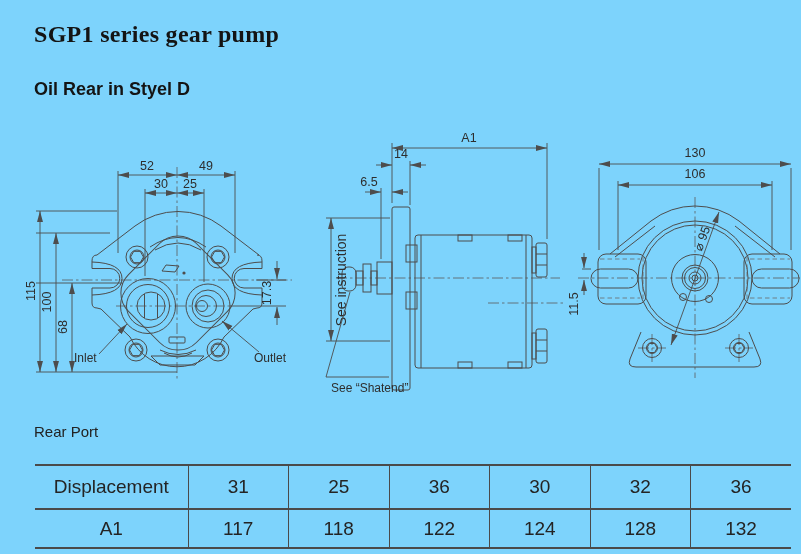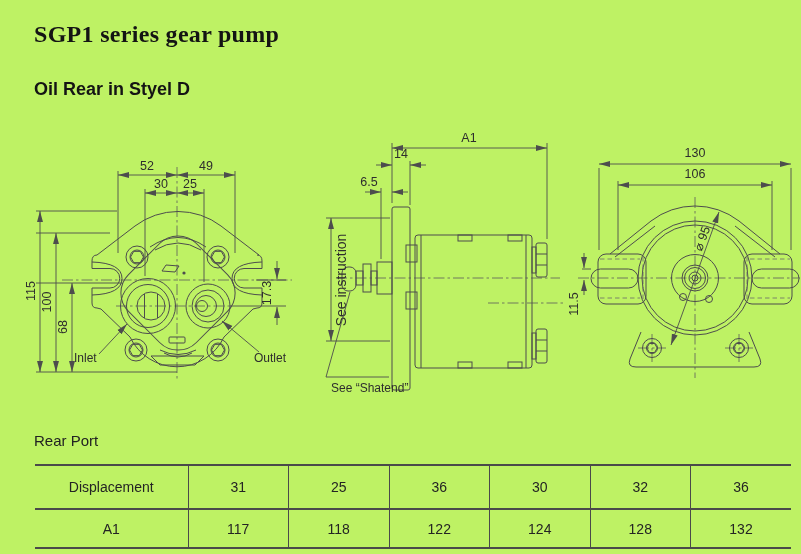--- a/index.html
+++ b/index.html
@@ -1,31 +1,31 @@
 <!DOCTYPE html>
 <html><head>
 <meta charset="utf-8">
 <style>
   html,body{margin:0;padding:0;background:#fff;}
-  .page{position:relative;width:801px;height:554px;background:#bef264;overflow:hidden;
+  .page{position:relative;width:801px;height:554px;background:#7dd3fc;overflow:hidden;
         font-family:"Liberation Sans",sans-serif;}
   .title{position:absolute;left:34px;top:21px;font-family:"Liberation Serif",serif;
          font-weight:bold;font-size:24px;color:#141414;letter-spacing:0.3px;}
   .subtitle{position:absolute;left:34px;top:79px;font-weight:bold;font-size:18px;color:#141414;}
-  .section-label{position:absolute;left:34px;top:423px;font-size:15px;color:#222;margin-top:9px;}
+  .section-label{position:absolute;left:34px;top:423px;font-size:15px;color:#222;}
   svg.drawing{position:absolute;left:0;top:0;}
   .ln{fill:none;stroke:#4d4d4d;stroke-width:1;}
   .cl{fill:none;stroke:#5a5a5a;stroke-width:0.8;stroke-dasharray:11 3 2.5 3;}
   .hid{fill:none;stroke:#6a6a6a;stroke-width:0.8;stroke-dasharray:4.5 3;}
   .dim{fill:none;stroke:#4d4d4d;stroke-width:0.9;}
   .dtxt{font-family:"Liberation Sans",sans-serif;font-size:12.5px;fill:#2e2e2e;}
   .dtxt2{font-size:12px;}
   .dtxt3{font-size:14px;}
   .spec-table{position:absolute;left:35px;top:464px;width:756px;border-collapse:collapse;
-              table-layout:fixed;font-size:14px;color:#242424;
+              table-layout:fixed;font-size:19px;color:#242424;
               border-top:2px solid #4a4a4a;border-bottom:2px solid #4a4a4a;}
   .spec-table td{border-left:1.4px solid #4a4a4a;text-align:center;vertical-align:middle;padding:0;}
   .spec-table td:first-child{border-left:none;}
   .spec-table tr:first-child td{border-bottom:2px solid #4a4a4a;height:42px;}
   .spec-table tr:last-child td{height:37px;}
 </style>
 </head>
 <body>
 
 <div class="page">

